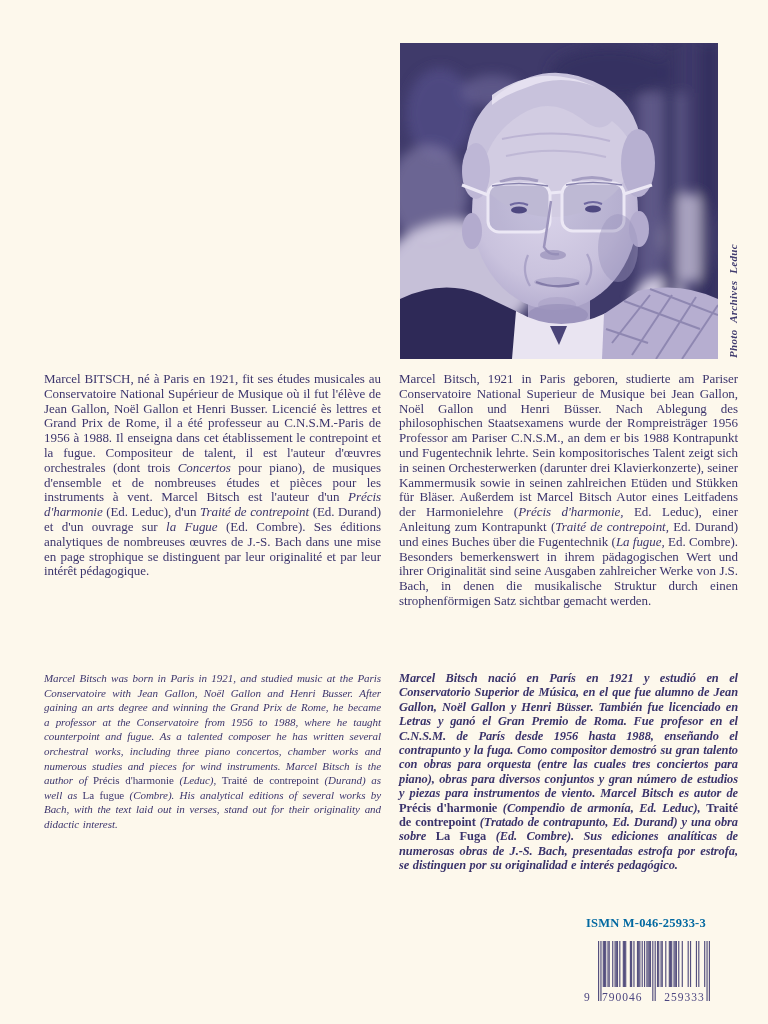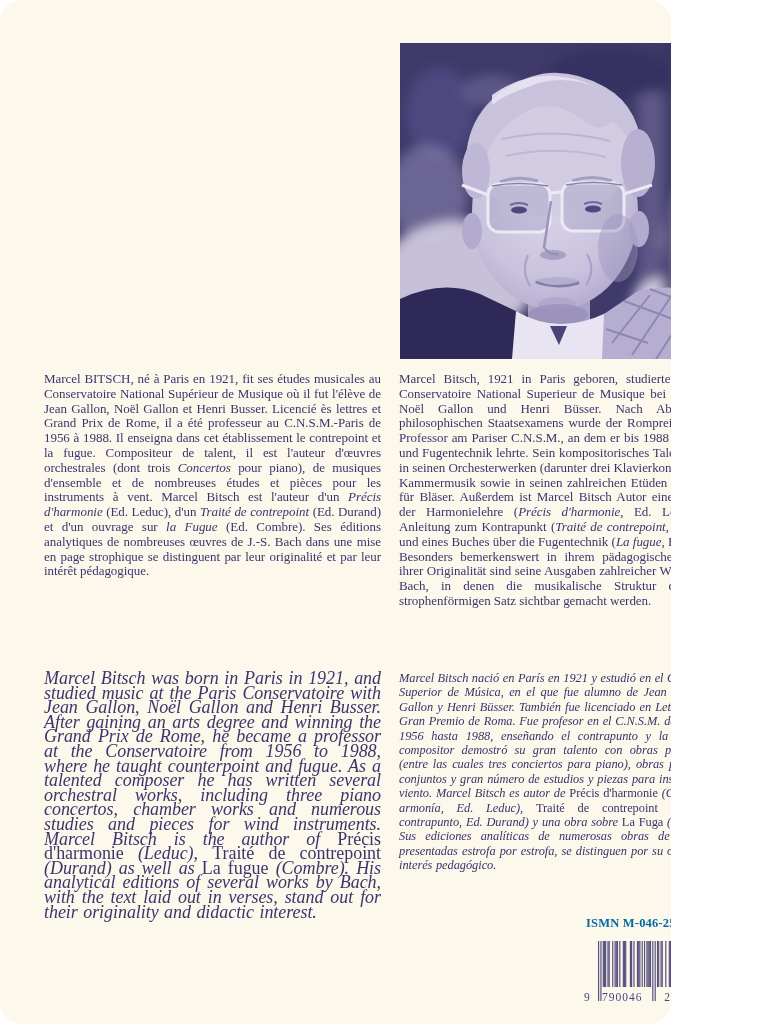--- a/index.html
+++ b/index.html
@@ -1,37 +1,36 @@
 <!DOCTYPE html>
 <html><head>
 <meta charset="utf-8">
 <style>
   html,body{margin:0;padding:0;}
   .page{
     position:relative;
-    width:671px;height:1024px;
+    width:768px;height:1024px;
     overflow:hidden;
     background:
       radial-gradient(ellipse 72% 68% at 46% 54%,
         #fbe8da 0%, #fbead c 40%, #fceadd 55%, #fdf1e2 76%, #fdf8ec 94%, #fefaf0 100%);
     background-color:#fdf8ec;
     font-family:"Liberation Serif","DejaVu Serif",serif;
     color:#3c356d;
-    border-radius:22px;
   }
   .bio{
     position:absolute;
     text-align:justify;
     font-size:13px;
     line-height:14.8px;
     letter-spacing:-0.05px;
     color:#3c356d;
   }
-  .bio.en{font-style:italic;line-height:14.6px;font-size:18px;word-spacing:1px;}
-  .bio.es{font-style:italic;font-weight:normal;font-size:12.4px;line-height:14.4px;word-spacing:0.5px;color:#3a336b;}
+  .bio.en{font-style:italic;line-height:14.6px;font-size:11px;word-spacing:1px;}
+  .bio.es{font-style:italic;font-weight:bold;font-size:12.4px;line-height:14.4px;word-spacing:0.5px;color:#3a336b;}
   .seg-i{font-style:italic;}
   .seg-r{font-style:normal;}
   .photo{
     position:absolute;left:400px;top:43px;width:318px;height:316px;
     background:#3f3a6a;
   }
   .photo svg{display:block;}
   .photo-credit{
     position:absolute;left:674px;top:293px;width:122px;height:16px;
     transform:rotate(-90deg);

